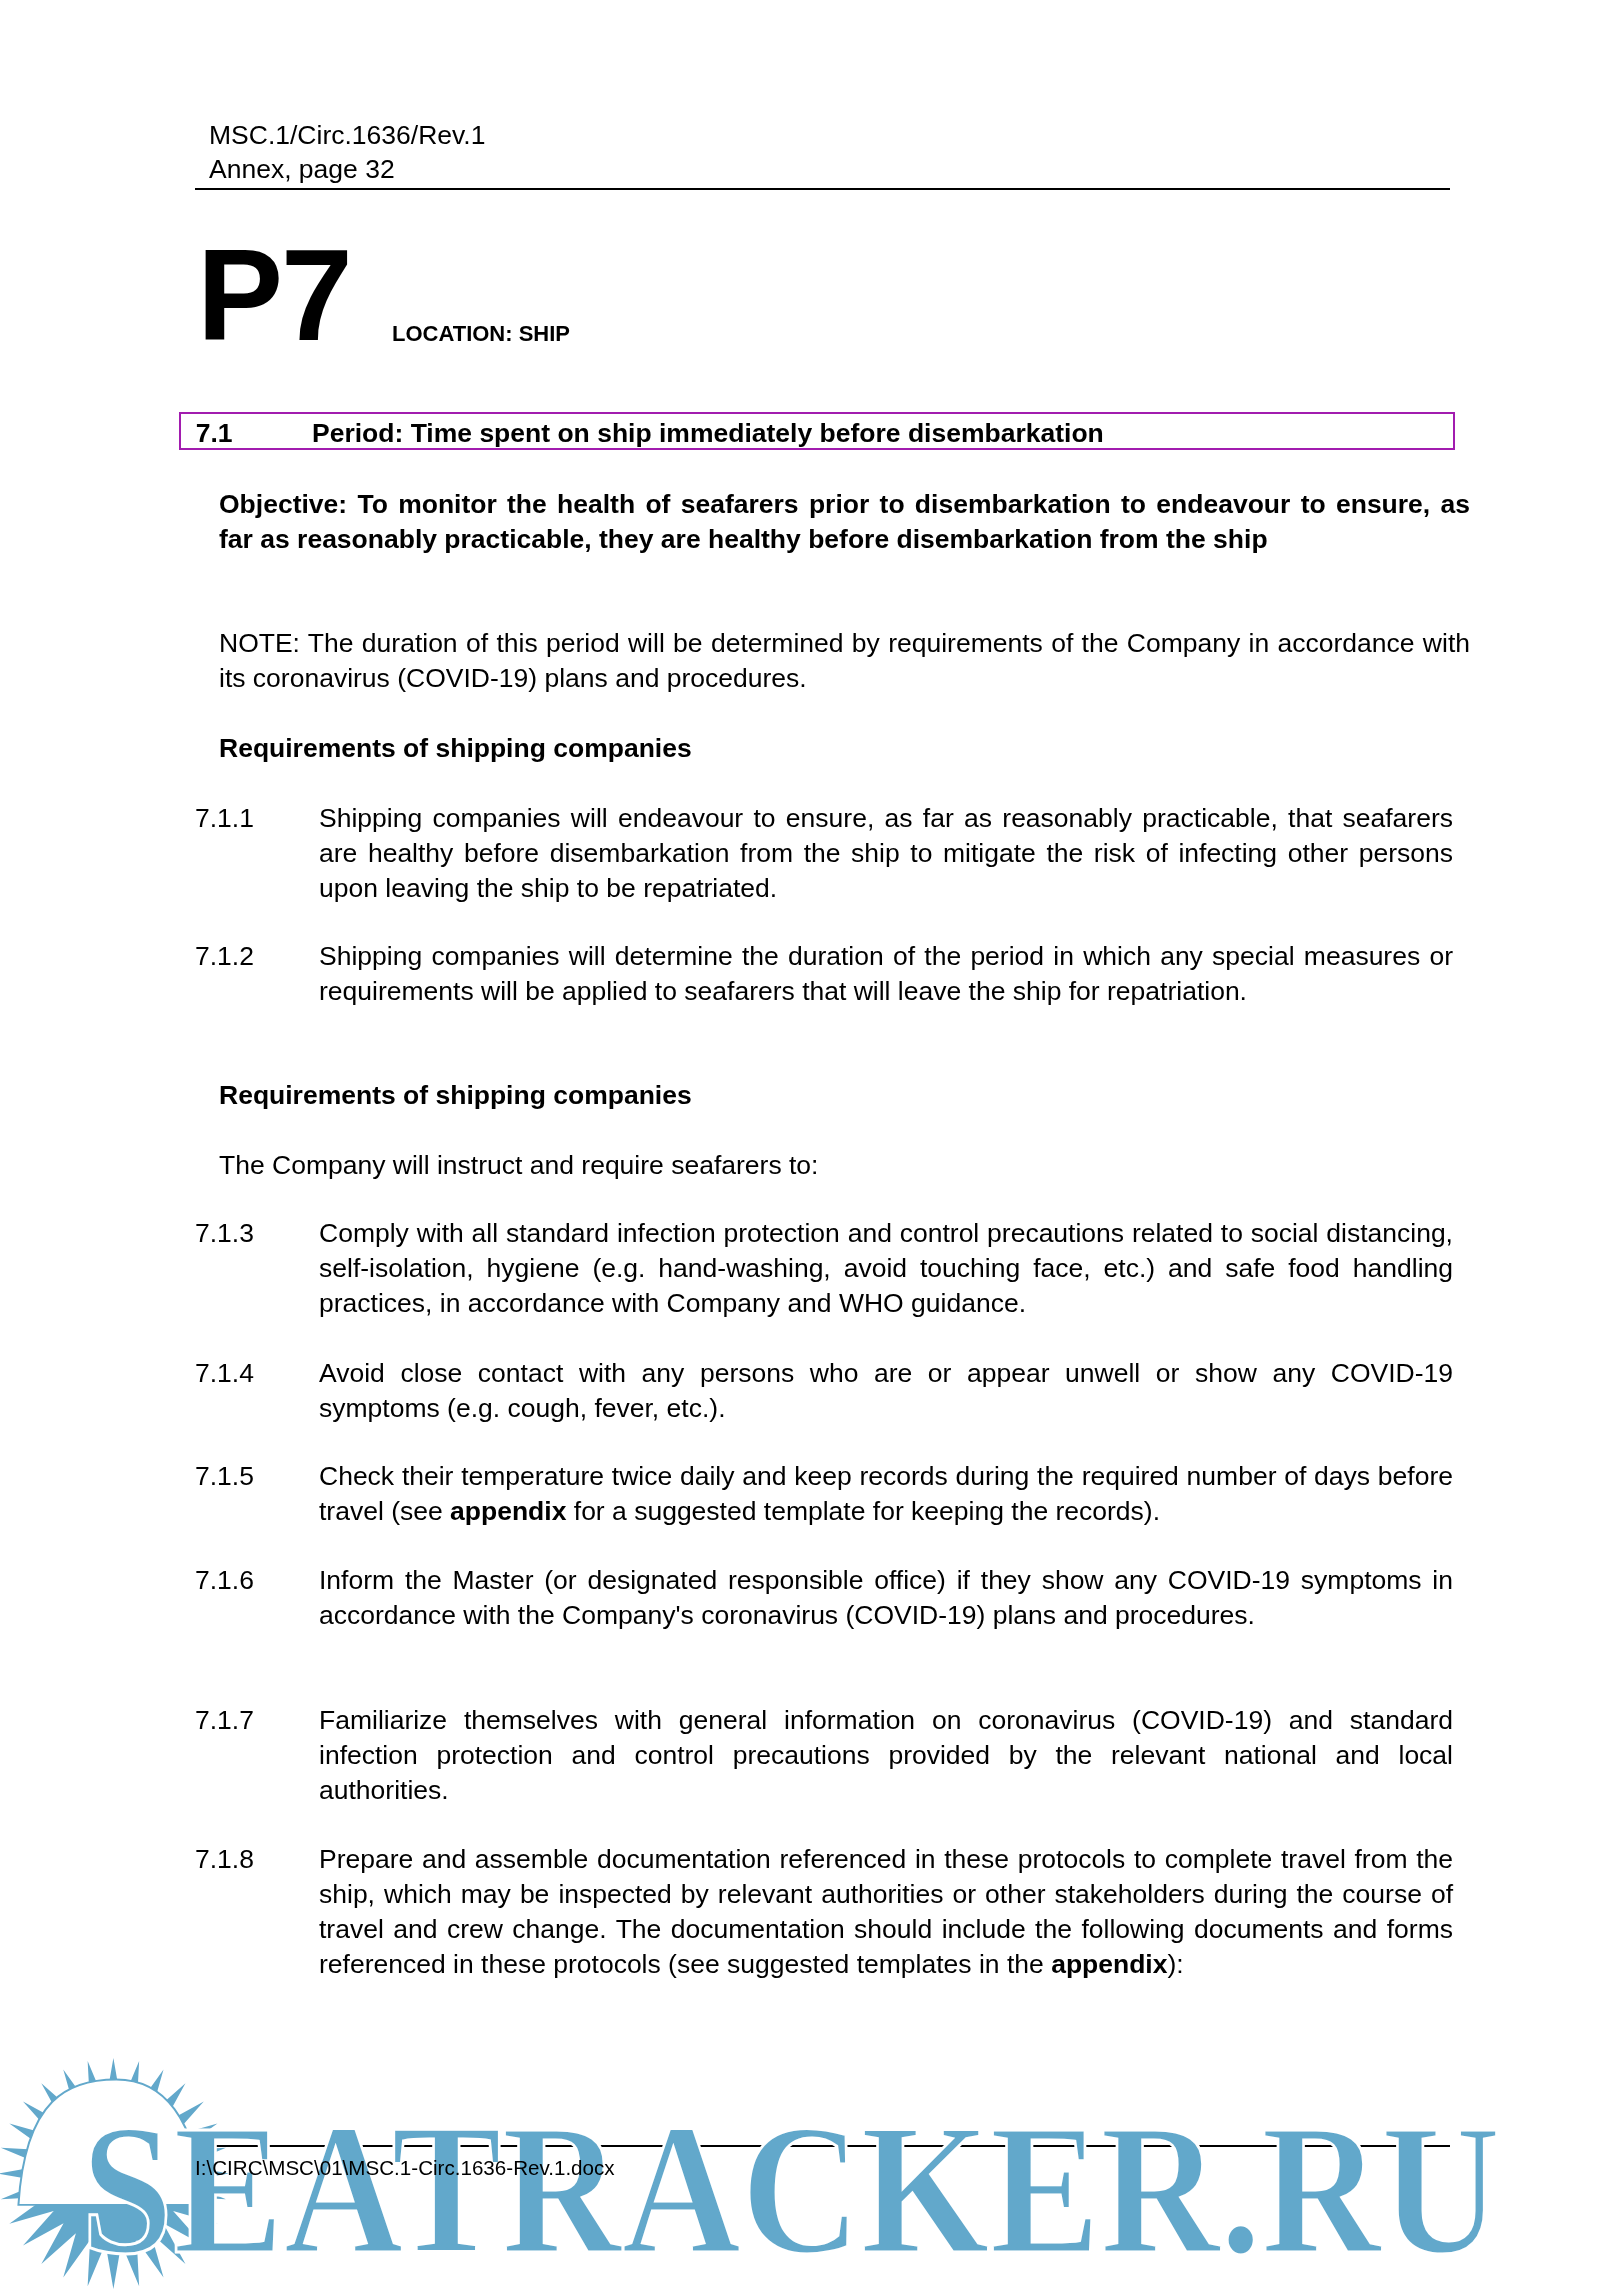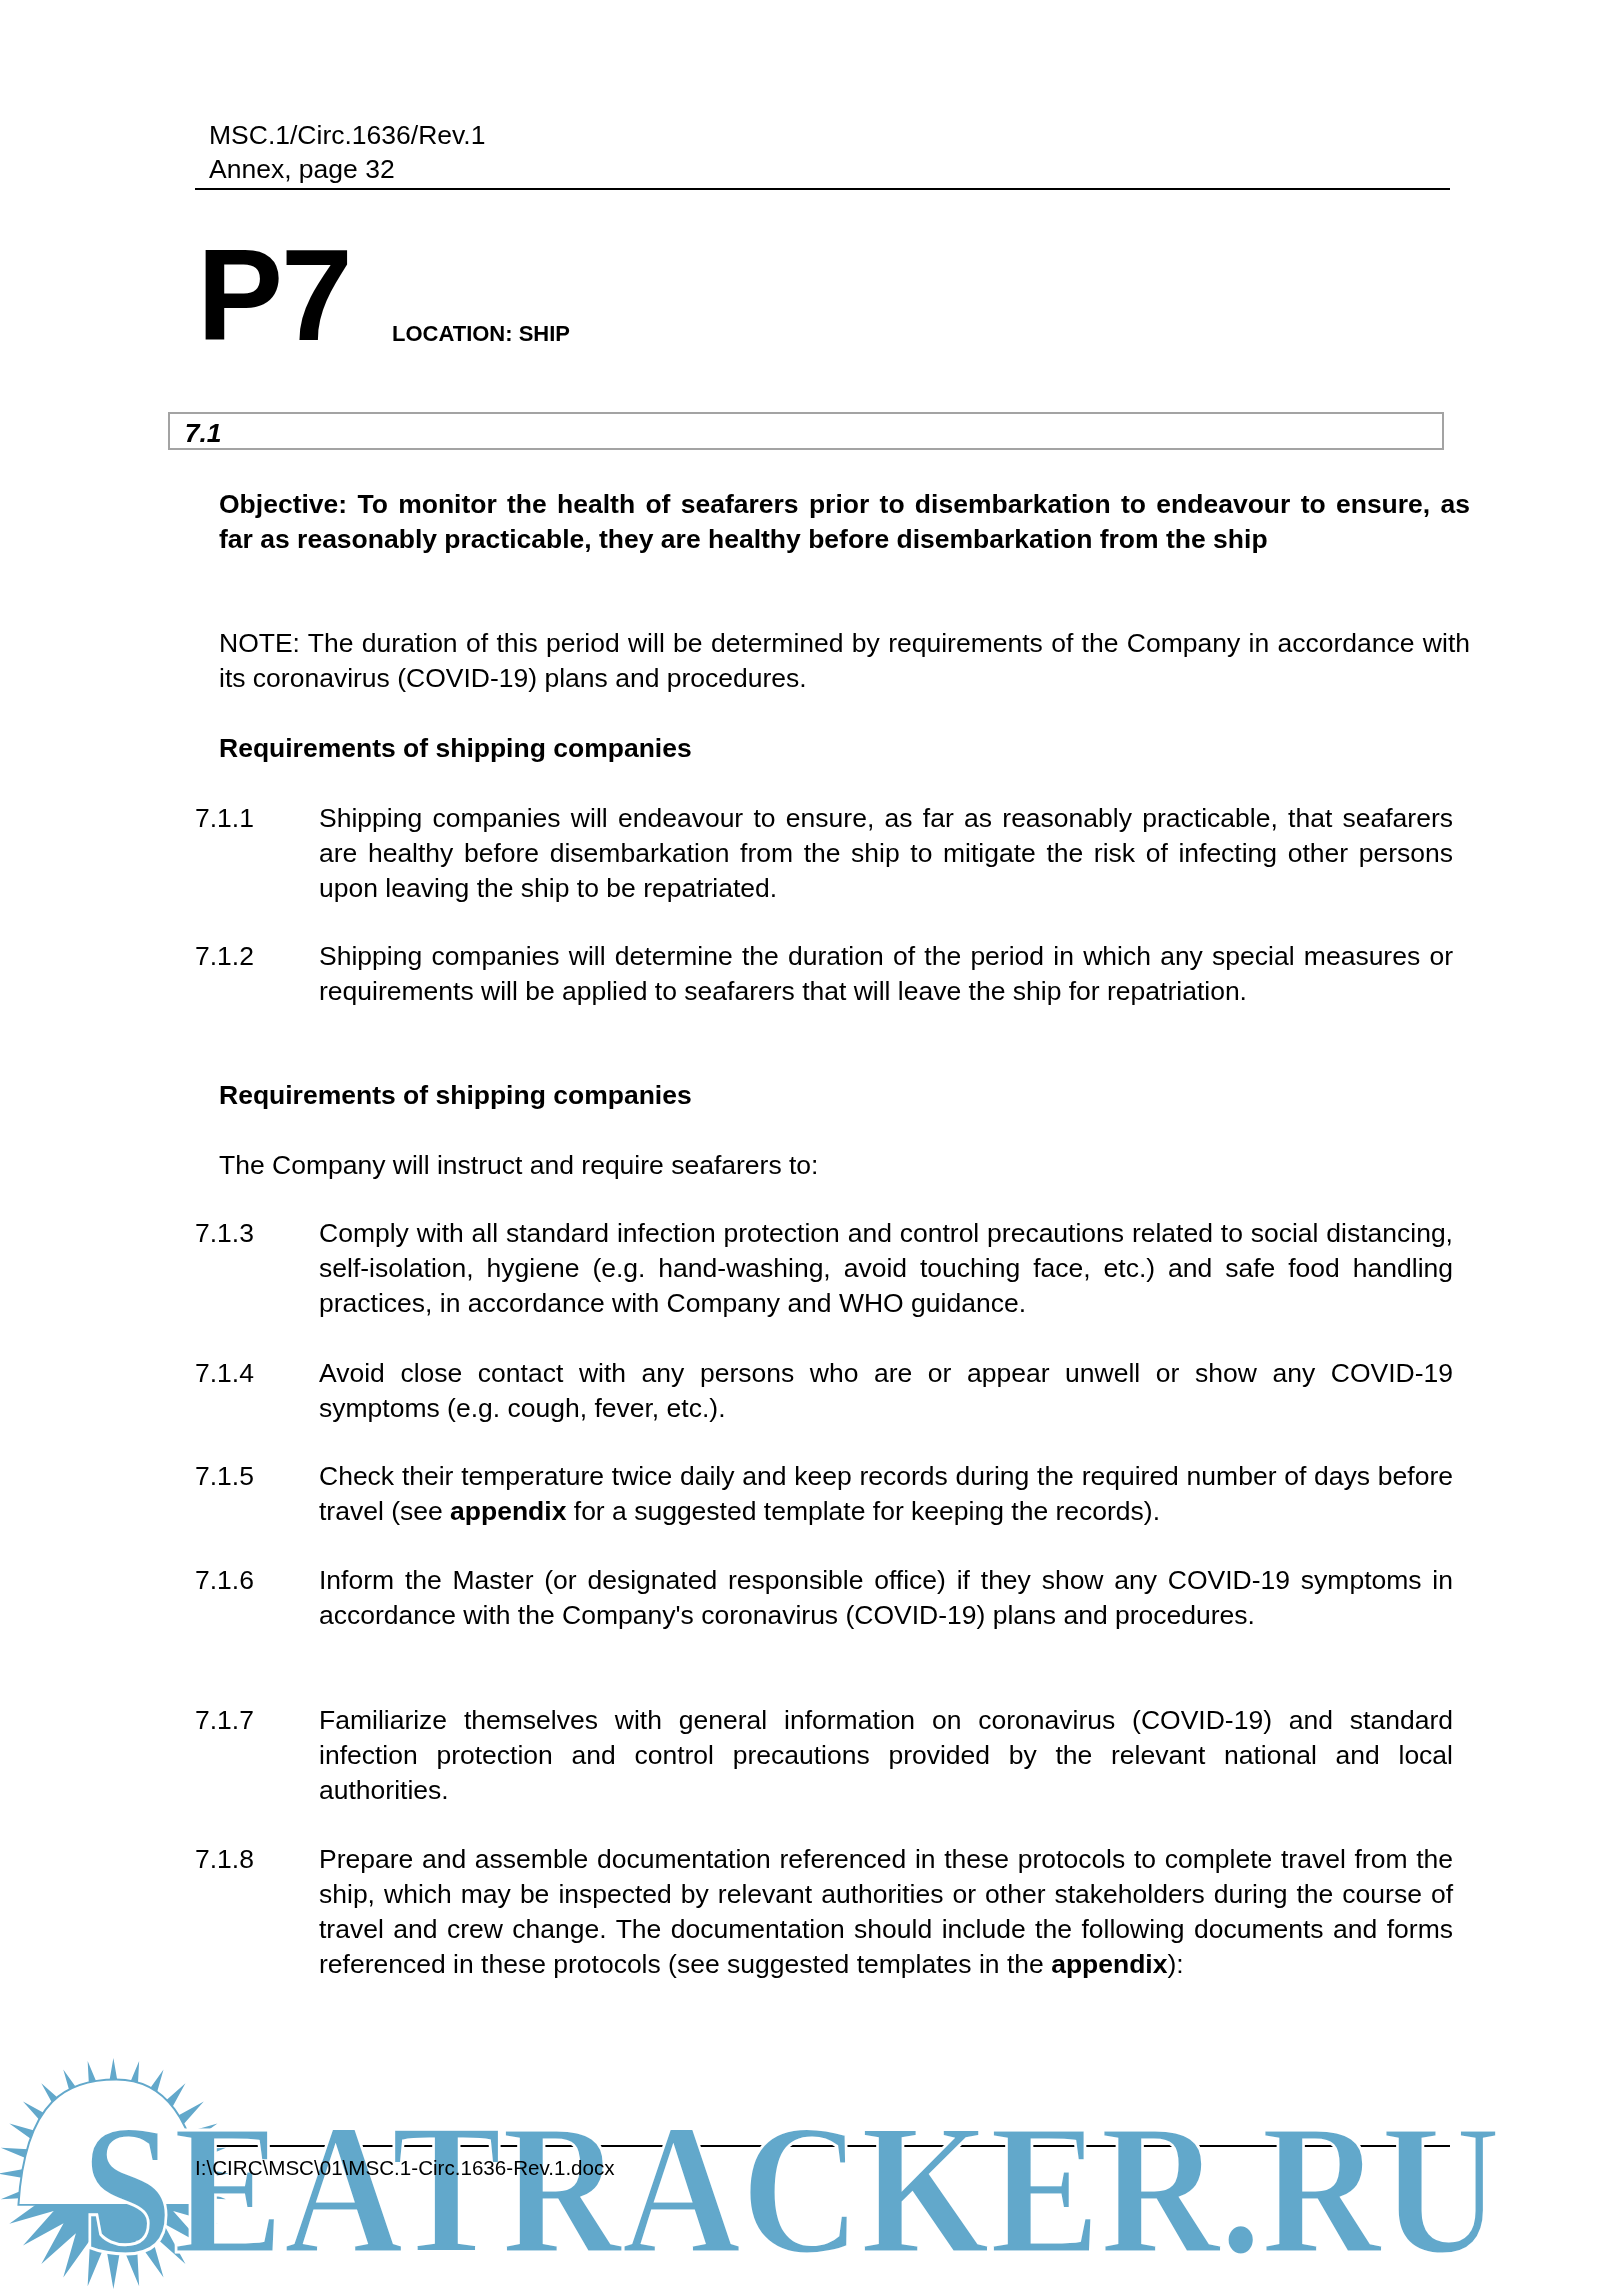--- a/index.html
+++ b/index.html
@@ -4,21 +4,21 @@
 <style>
   html, body { margin: 0; padding: 0; background: #ffffff; }
   body {
     width: 1621px; height: 2293px; position: relative; overflow: hidden;
     font-family: "Liberation Sans", sans-serif; color: #000;
   }
   .hdr { position: absolute; left: 209px; top: 118px; font-size: 26.5px; line-height: 34px; }
   .hdr-rule { position: absolute; left: 195px; top: 188px; width: 1255px; height: 2px; background: #000; }
   .p7 { position: absolute; left: 197px; top: 231px; font-size: 129px; font-weight: bold; line-height: 129px; letter-spacing: -2px; }
   .loc { position: absolute; left: 392px; top: 321px; font-size: 22px; font-weight: bold; }
-  .secbox { position: absolute; left: 168px; top: 412px; width: 1276px; height: 38px; border: 2px solid #a3a3a3; box-sizing: border-box; font-style: italic; }
+  .secbox { position: absolute; left: 179px; top: 412px; width: 1276px; height: 38px; border: 2px solid #a21caf; box-sizing: border-box; }
   .secnum { position: absolute; left: 14.7px; top: 3.9px; font-size: 26.5px; font-weight: bold; }
   .sectitle { position: absolute; left: 131px; top: 3.9px; font-size: 26.5px; font-weight: bold; }
   .para { position: absolute; left: 195px; width: 1251px; font-size: 26.5px; line-height: 35px; text-align: justify; margin-left: 24px; }
   .bold { font-weight: bold; }
   .item { position: absolute; left: 195px; width: 1251px; font-size: 26.5px; line-height: 35px; }
   .item .num { position: absolute; left: 0; top: 0; }
   .item .txt { position: absolute; left: 117px; width: 1134px; text-align: justify; margin-left: 7px; }
   .foot-rule { position: absolute; left: 195px; top: 2145px; width: 1255px; height: 2px; background: #000; }
   .foot { position: absolute; left: 195px; top: 2156px; font-size: 20.6px; z-index: 3; }
   .wm { position: absolute; left: 0; top: 2058px; width: 1621px; height: 234px; z-index: 2; pointer-events: none; }
@@ -32,20 +32,21 @@
     <div>Annex, page 32</div>
   </div>
   <div class="hdr-rule"></div>
 </div>
 
 <div class="p7">P7</div>
 <div class="loc">LOCATION: SHIP</div>
 
 <div class="secbox">
   <span class="secnum">7.1</span>
+  <span class="sectitle">Period: Time spent on ship immediately before disembarkation</span>
 </div>
 
 <div class="para bold" style="top:487px;">Objective: To monitor the health of seafarers prior to disembarkation to endeavour to ensure, as far as reasonably practicable, they are healthy before disembarkation from the ship</div>
 <div class="para" style="top:626px;">NOTE: The duration of this period will be determined by requirements of the Company in accordance with its coronavirus (COVID-19) plans and procedures.</div>
 
 <div class="para bold" style="top:731px;">Requirements of shipping companies</div>
 
 <div class="item" style="top:801px;">
   <span class="num">7.1.1</span>
   <div class="txt">Shipping companies will endeavour to ensure, as far as reasonably practicable, that seafarers are healthy before disembarkation from the ship to mitigate the risk of infecting other persons upon leaving the ship to be repatriated.</div>

